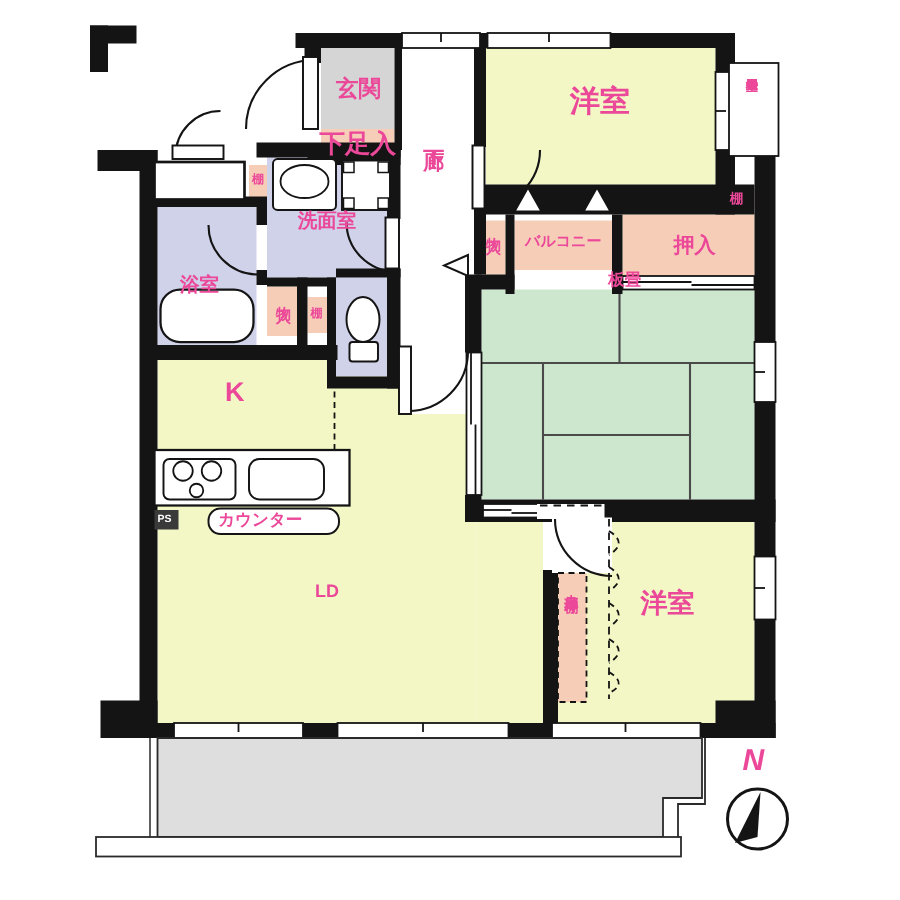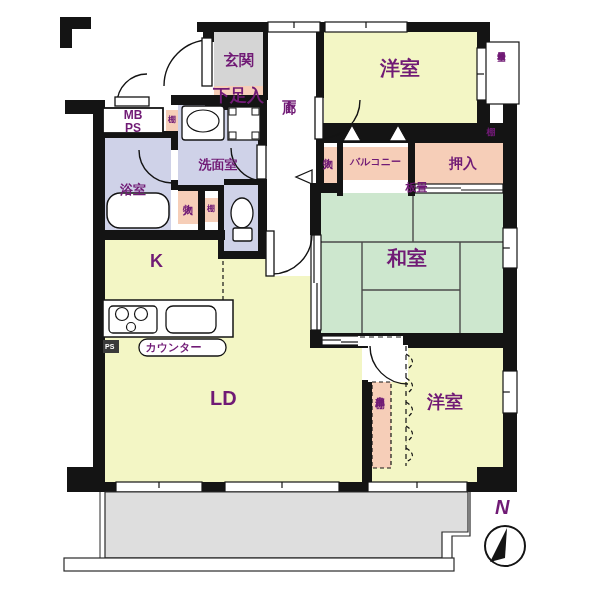--- a/index.html
+++ b/index.html
@@ -1,19 +1,19 @@
 <!DOCTYPE html>
 <html><head>
 <meta charset="utf-8">
 <style>
   html,body{margin:0;padding:0;background:#fff;}
   #stage{position:relative;width:600px;height:600px;background:#ffffff;overflow:hidden;
          font-family:"Liberation Sans","DejaVu Sans",sans-serif;color:#111;}
   #plan-svg{position:absolute;left:0;top:0;}
-  .lbl{position:absolute;color:#701a75;line-height:1.05;white-space:pre-line;
+  .lbl{position:absolute;color:#ec4899;line-height:1.05;white-space:pre-line;
        pointer-events:none;font-weight:600;}
   .vert{writing-mode:vertical-rl;text-orientation:upright;letter-spacing:1px;}
   .ctr{text-align:center;}
   .big{font-weight:700;}
 </style>
 </head>
 <body>
 
 <div id="stage">
 
@@ -189,28 +189,25 @@
   <div class="lbl ctr big" style="left:216px;top:52px;width:46px;font-size:15px;">玄関</div>
   <div class="lbl ctr" style="left:213px;top:87px;width:51px;font-size:17px;">下足入</div>
   <div class="lbl vert big" style="left:282px;top:88px;font-size:14px;">廊下</div>
   <div class="lbl ctr big" style="left:360px;top:58px;width:80px;font-size:20px;">洋室</div>
   <div class="lbl vert" style="left:496px;top:46px;font-size:8px;letter-spacing:0;">室外機置場</div>
   <div class="lbl ctr" style="left:480px;top:128px;width:22px;font-size:9px;">棚</div>
   <div class="lbl vert" style="left:322px;top:150px;font-size:10px;">物入</div>
   <div class="lbl ctr" style="left:341px;top:157px;width:69px;font-size:10px;">バルコニー</div>
   <div class="lbl ctr big" style="left:415px;top:156px;width:96px;font-size:14px;">押入</div>
   <div class="lbl ctr" style="left:343px;top:182px;width:67px;font-size:11px;padding-left:40px;">板畳</div>
-  <div class="lbl ctr big" style="left:362px;top:248px;width:90px;font-size:20px;">和室</div>
-  <div class="lbl ctr" style="left:103px;top:109px;width:60px;font-size:12px;font-weight:600;">MB
-PS</div>
   <div class="lbl" style="left:168px;top:116px;font-size:8px;">棚</div>
-  <div class="lbl ctr" style="left:178px;top:158px;width:80px;font-size:13px;">洗面室</div>
+  <div class="lbl ctr" style="left:178px;top:140px;width:80px;font-size:13px;">洗面室</div>
   <div class="lbl ctr" style="left:105px;top:163px;width:56px;font-size:13px;margin-top:20px;">浴室</div>
   <div class="lbl vert" style="left:182px;top:196px;font-size:10px;">物入</div>
   <div class="lbl" style="left:207px;top:205px;font-size:8px;">棚</div>
   <div class="lbl big" style="left:150px;top:252px;font-size:18px;">K</div>
   <div class="lbl ctr" style="left:139px;top:342px;width:69px;font-size:11px;">カウンター</div>
   <div class="lbl" style="left:105px;top:343px;font-size:7px;color:#fff;">PS</div>
-  <div class="lbl big" style="left:210px;top:388px;font-size:20px;">LD</div>
+  <div class="lbl big" style="left:210px;top:388px;font-size:12px;">LD</div>
   <div class="lbl vert" style="left:375px;top:388px;font-size:9.5px;">上部吊戸棚</div>
   <div class="lbl ctr big" style="left:405px;top:393px;width:80px;font-size:18px;">洋室</div>
   <div class="lbl big" style="left:495px;top:497px;font-size:20px;font-style:italic;">N</div>
 </div>
 
 </body></html>

